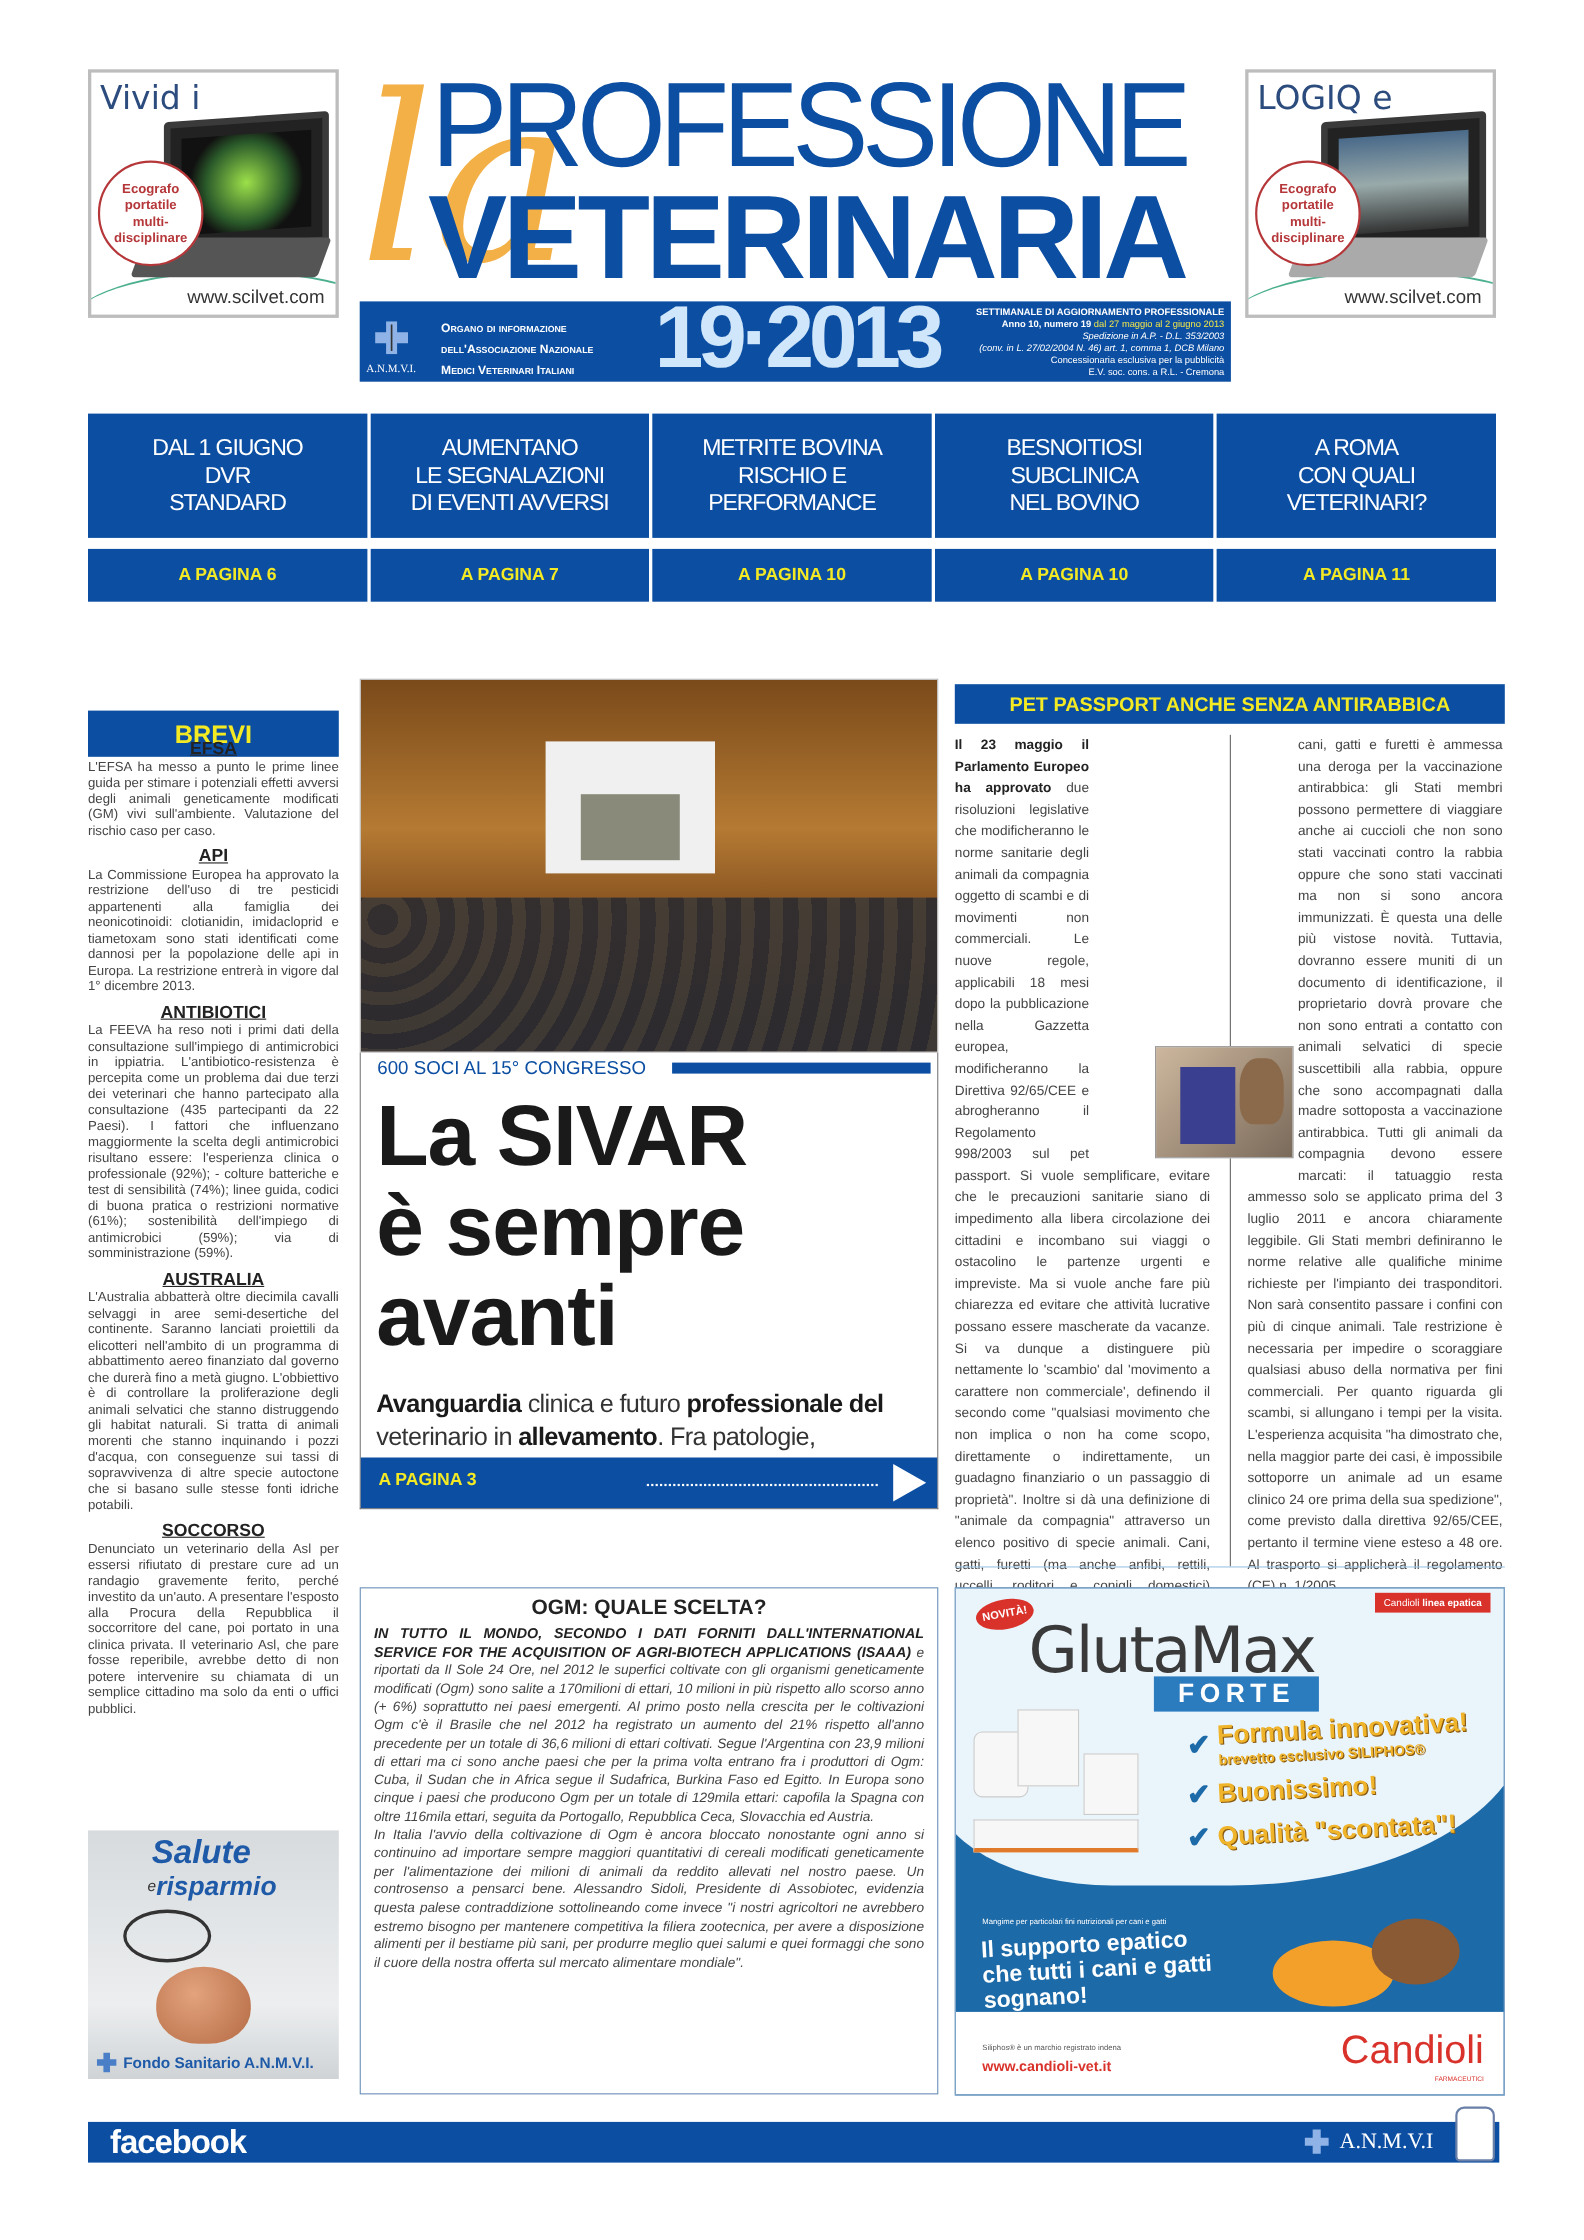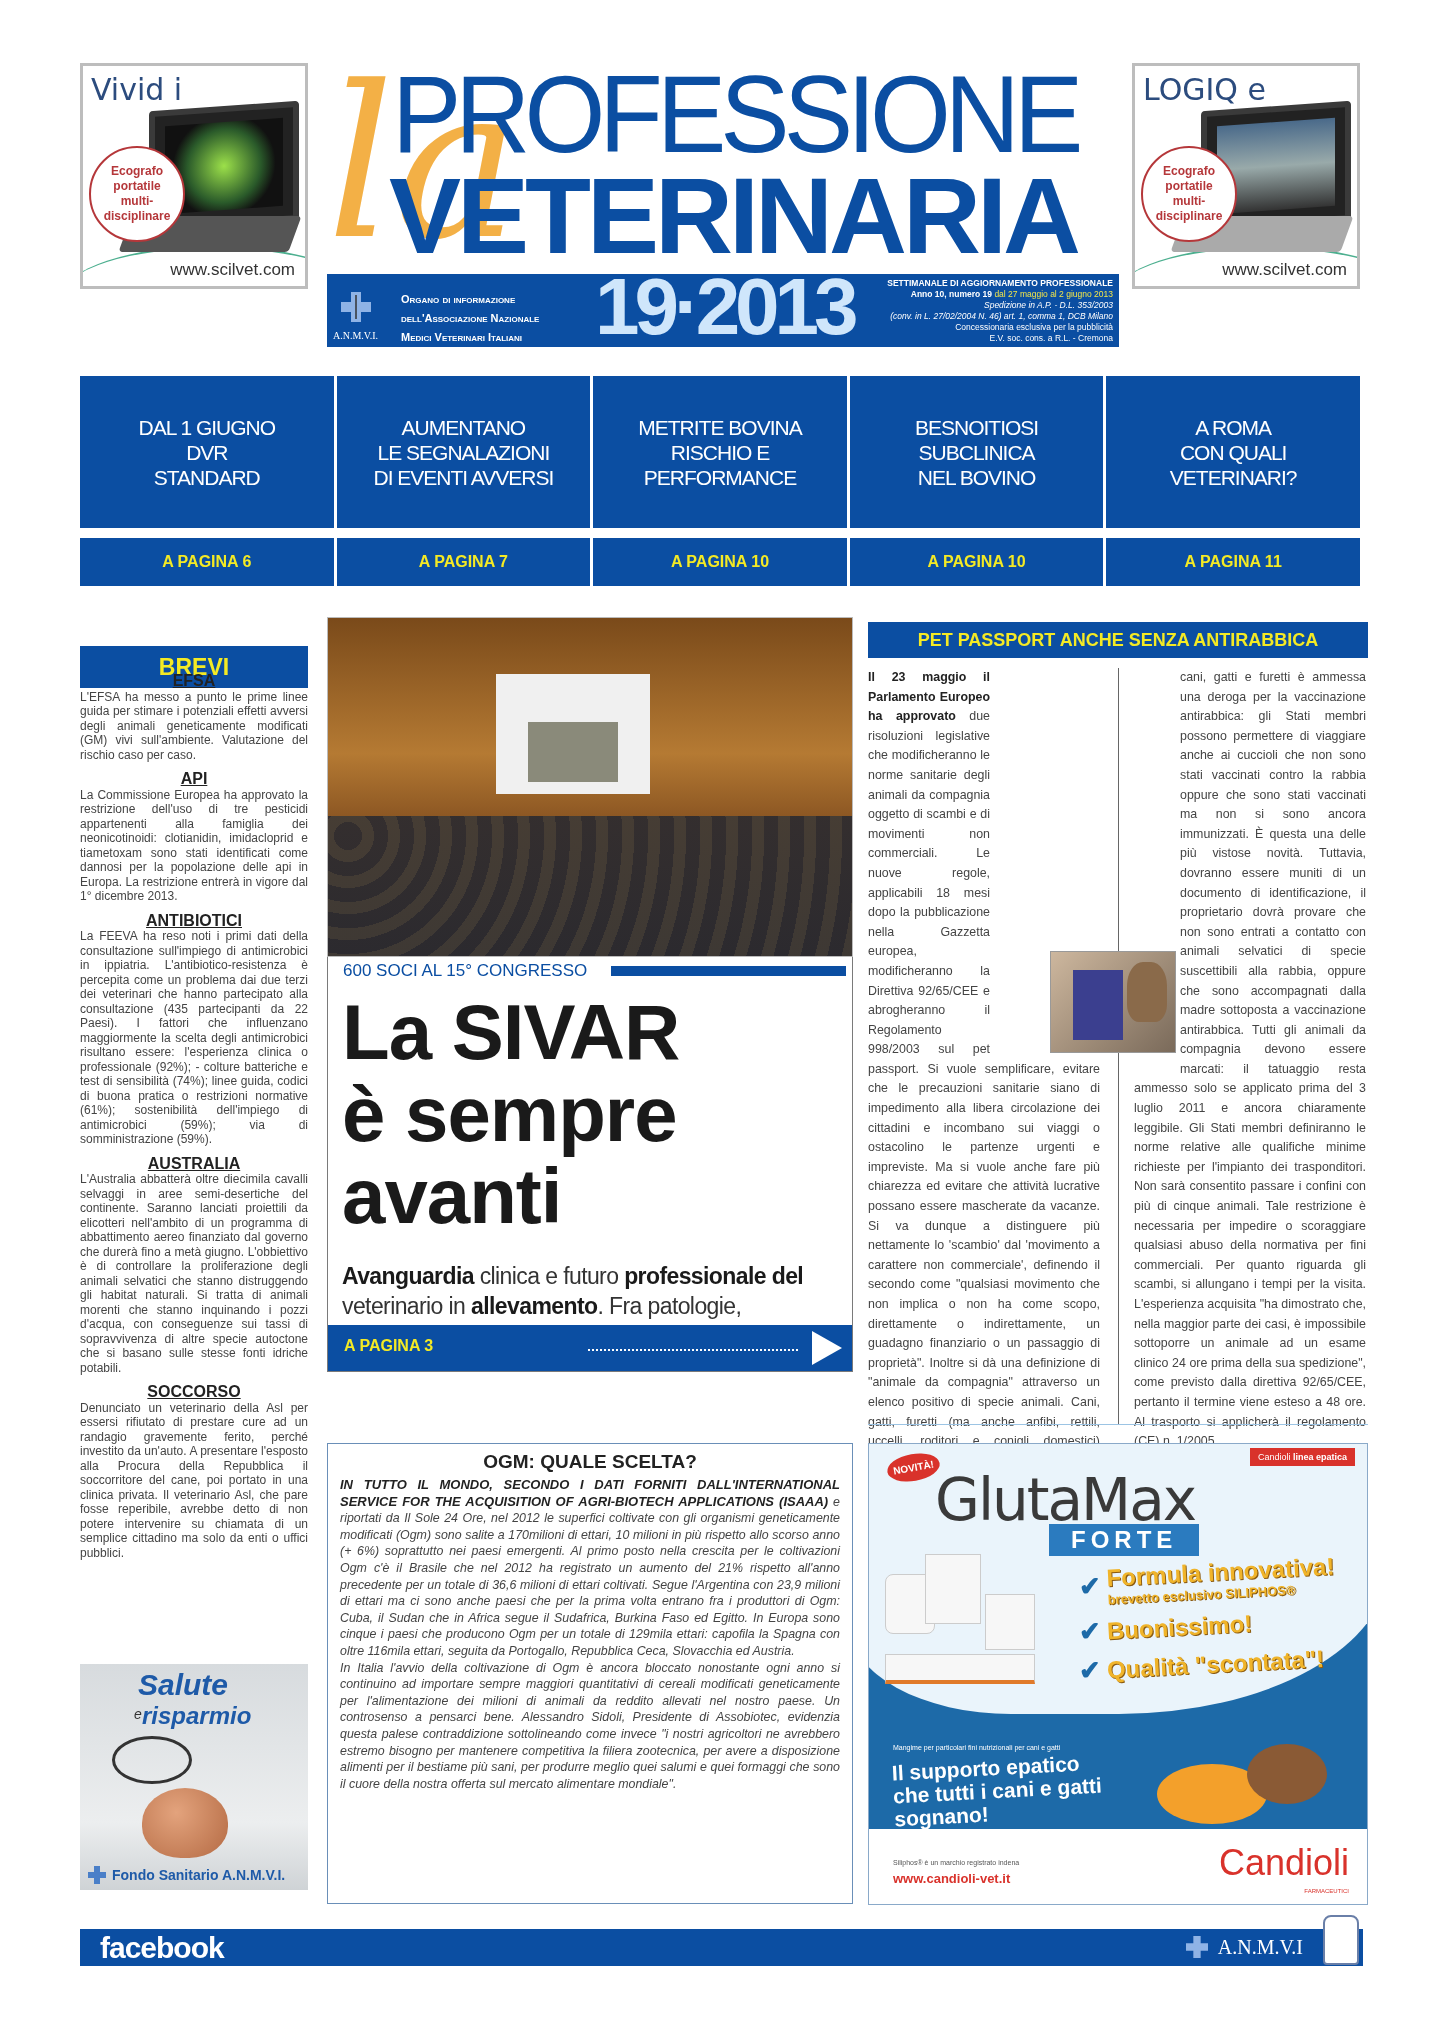--- a/index.html
+++ b/index.html
@@ -27,21 +27,21 @@
   .mast .anmvi { position: absolute; left: 6px; top: 56px; font-size: 10px; color: #fff; font-family: "Liberation Serif", serif; }
   .mast .org { position: absolute; left: 74px; top: 16px; font-size: 11px; color: #fff; font-weight: bold; line-height: 19px; font-variant: small-caps; }
   .mast .num { position: absolute; left: 268px; top: -12px; font-size: 80px; font-weight: bold; color: #cfe6fb; letter-spacing: -5px; line-height: 90px; }
   .mast .info { position: absolute; right: 6px; top: 4px; text-align: right; font-size: 8.5px; color: #fff; line-height: 11px; }
   .mast .info .hl { color: #f2e64a; }
   .mast .info i { font-style: italic; }
 
   
   .teasers { left: 80px; top: 376px; width: 1280px; height: 210px; display: flex; gap: 3px; }
   .teaser { flex: 1; display: flex; flex-direction: column; gap: 10px; }
-  .teaser .t { background: #0b4ea2; height: 152px; color: #fff; font-size: 21px; text-align: center; display: flex; align-items: center; justify-content: center; white-space: pre-line; line-height: 25px; letter-spacing: -1px; }
+  .teaser .t { background: #0b4ea2; height: 113px; color: #fff; font-size: 21px; text-align: center; display: flex; align-items: center; justify-content: center; white-space: pre-line; line-height: 25px; letter-spacing: -1px; }
   .teaser .p { background: #0b4ea2; height: 48px; color: #f4ea24; font-size: 16px; font-weight: bold; text-align: center; line-height: 48px; }
 
   
   .brevi-hd { left: 80px; top: 646px; width: 228px; height: 42px; background: #0b4ea2; color: #f4ea24; font-weight: bold; font-size: 23px; text-align: center; line-height: 42px; }
   .brevi { left: 80px; top: 672px; width: 228px; font-size: 12px; line-height: 14.5px; color: #444; }
   .brevi h3 { text-align: center; font-size: 16px; color: #222; text-decoration: underline; margin: 2px 0 1px; }
   .brevi p { text-align: justify; margin-bottom: 10px; }
 
   .salute { left: 80px; top: 1664px; width: 228px; height: 226px; background: linear-gradient(#d7dbde,#eceeef 70%,#cfd3d6); overflow: hidden; }
   .salute .t1 { position: absolute; left: 58px; top: 4px; font-size: 30px; font-weight: bold; font-style: italic; color: #1e5aa8; }

